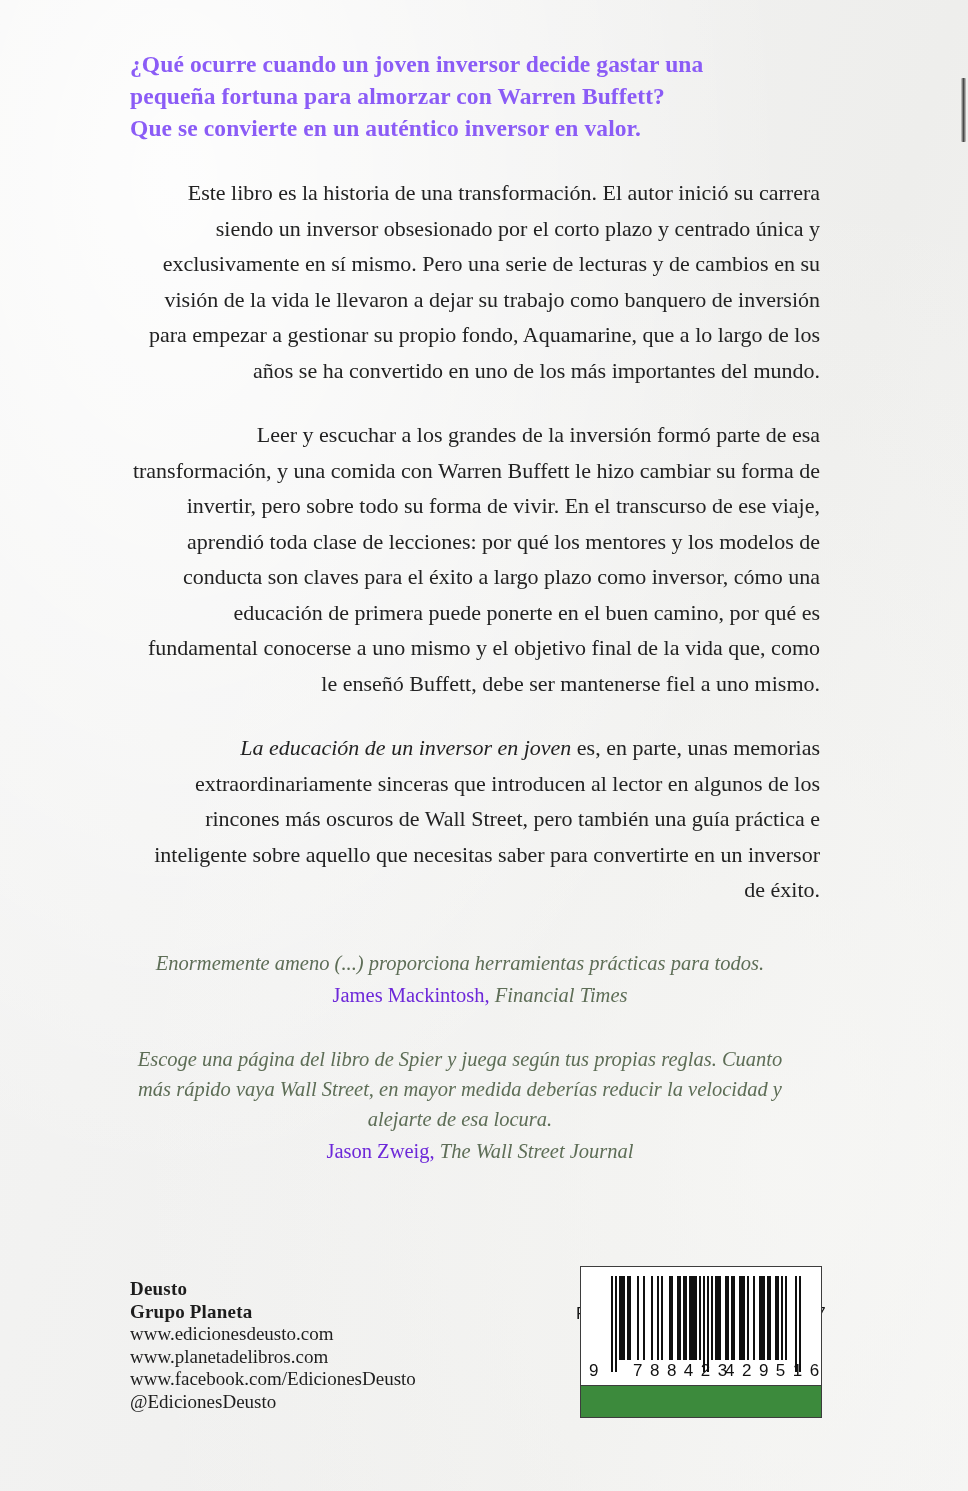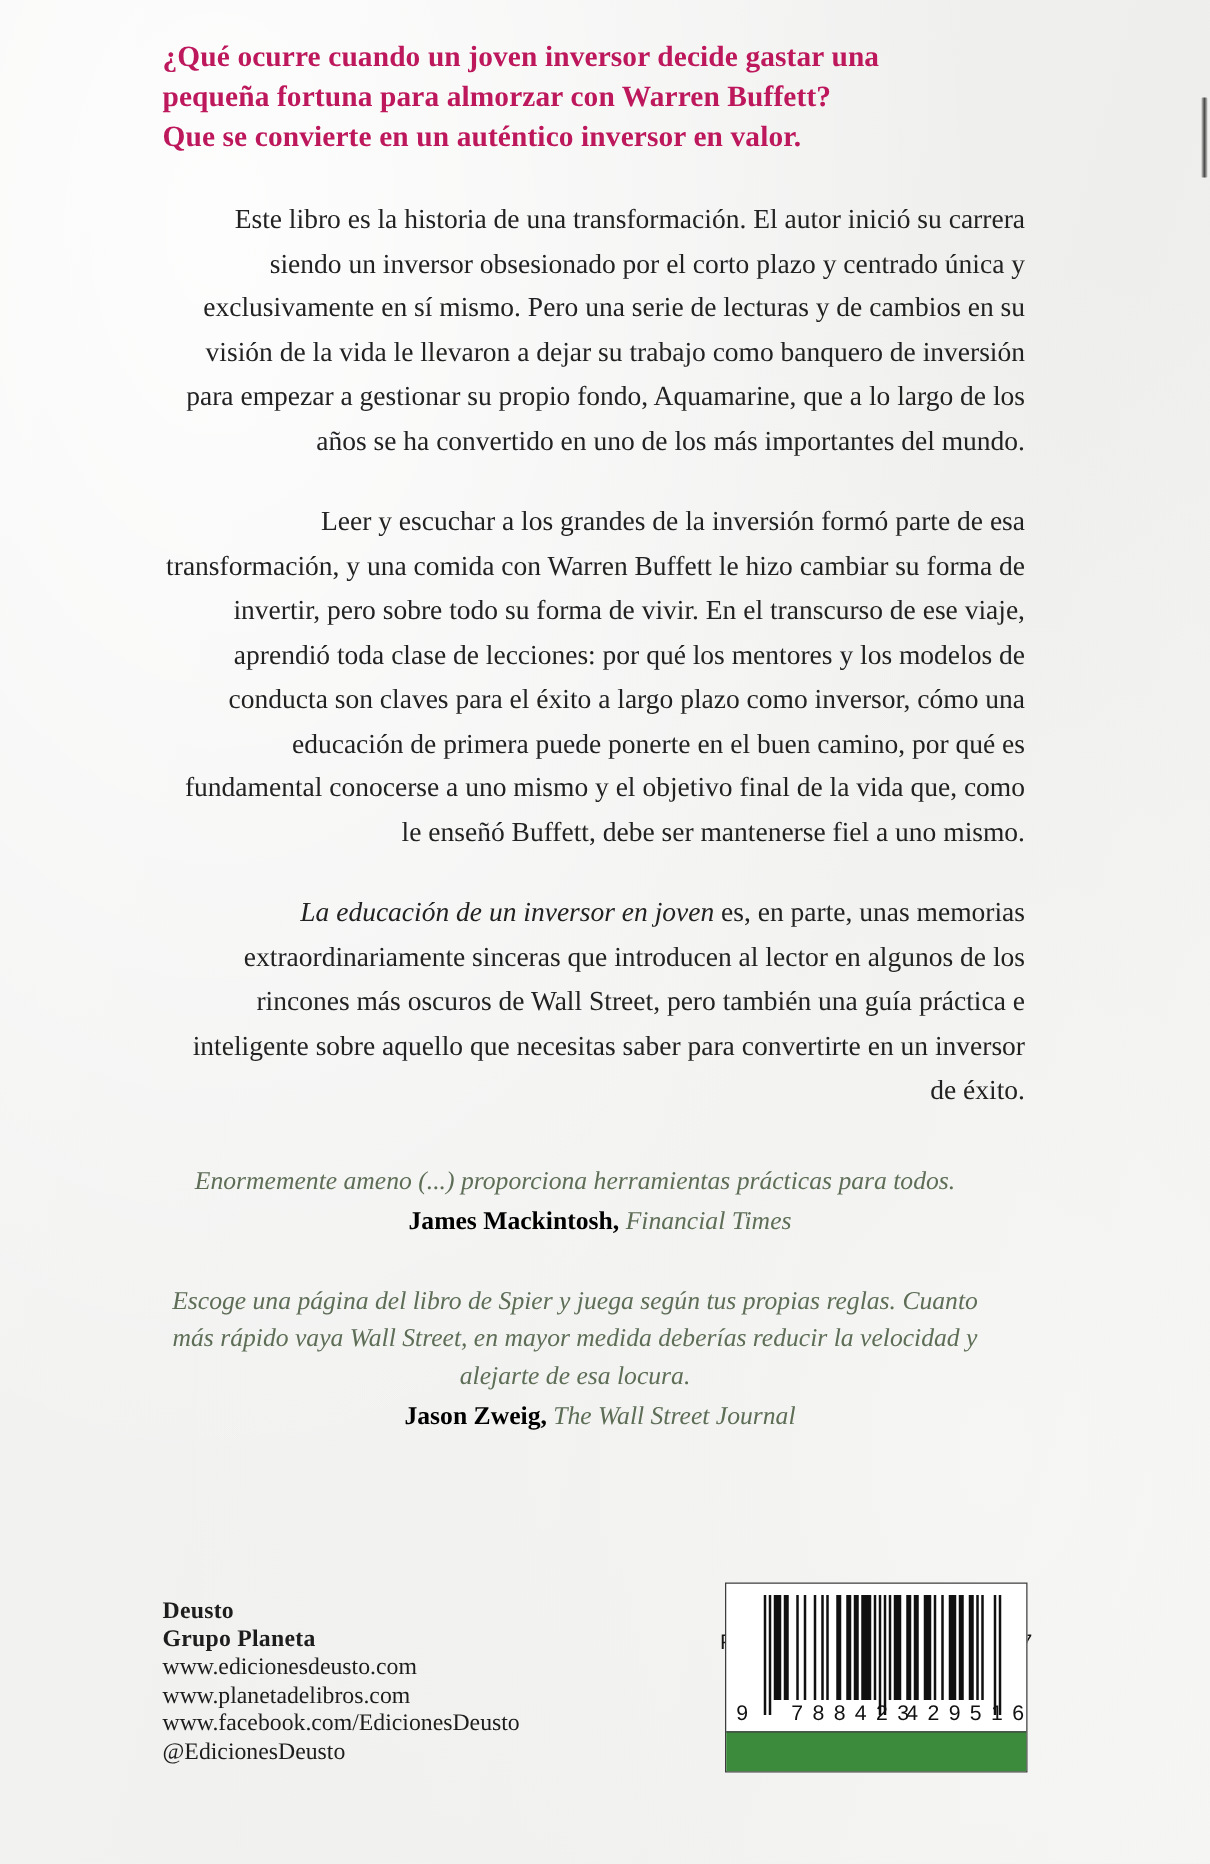--- a/index.html
+++ b/index.html
@@ -41,26 +41,26 @@
 
   .content {
     position: absolute;
     left: 130px;
     top: 0;
     width: 700px;
   }
 
   
   .headline {
-    margin-top: 30px;
+    margin-top: 48px;
     font-weight: bold;
     font-size: 23.5px;
     line-height: 32px;
     letter-spacing: 0.1px;
-    color: #be185d;
+    color: #8b5cf6;
     width: 660px;
   }
   .headline .hl-line { display: block; }
 
   
   .body-block { margin-top: 31px; text-align: right; }
   .para {
     font-size: 22px;
     line-height: 35.5px;
     color: #222222;
@@ -79,22 +79,22 @@
     line-height: 30px;
     color: #5d6d56;
     width: 660px;
   }
   .blurb-attr {
     font-size: 20.5px;
     line-height: 30px;
     margin-top: 2px;
   }
   .blurb-attr .attr-name {
-    font-weight: bold;
-    color: #000000;
+    font-weight: normal;
+    color: #6d28d9;
   }
   .blurb-attr .attr-pub {
     font-style: italic;
     color: #5d6d56;
   }
 
   
   .footer {
     position: absolute;
     left: 130px;

